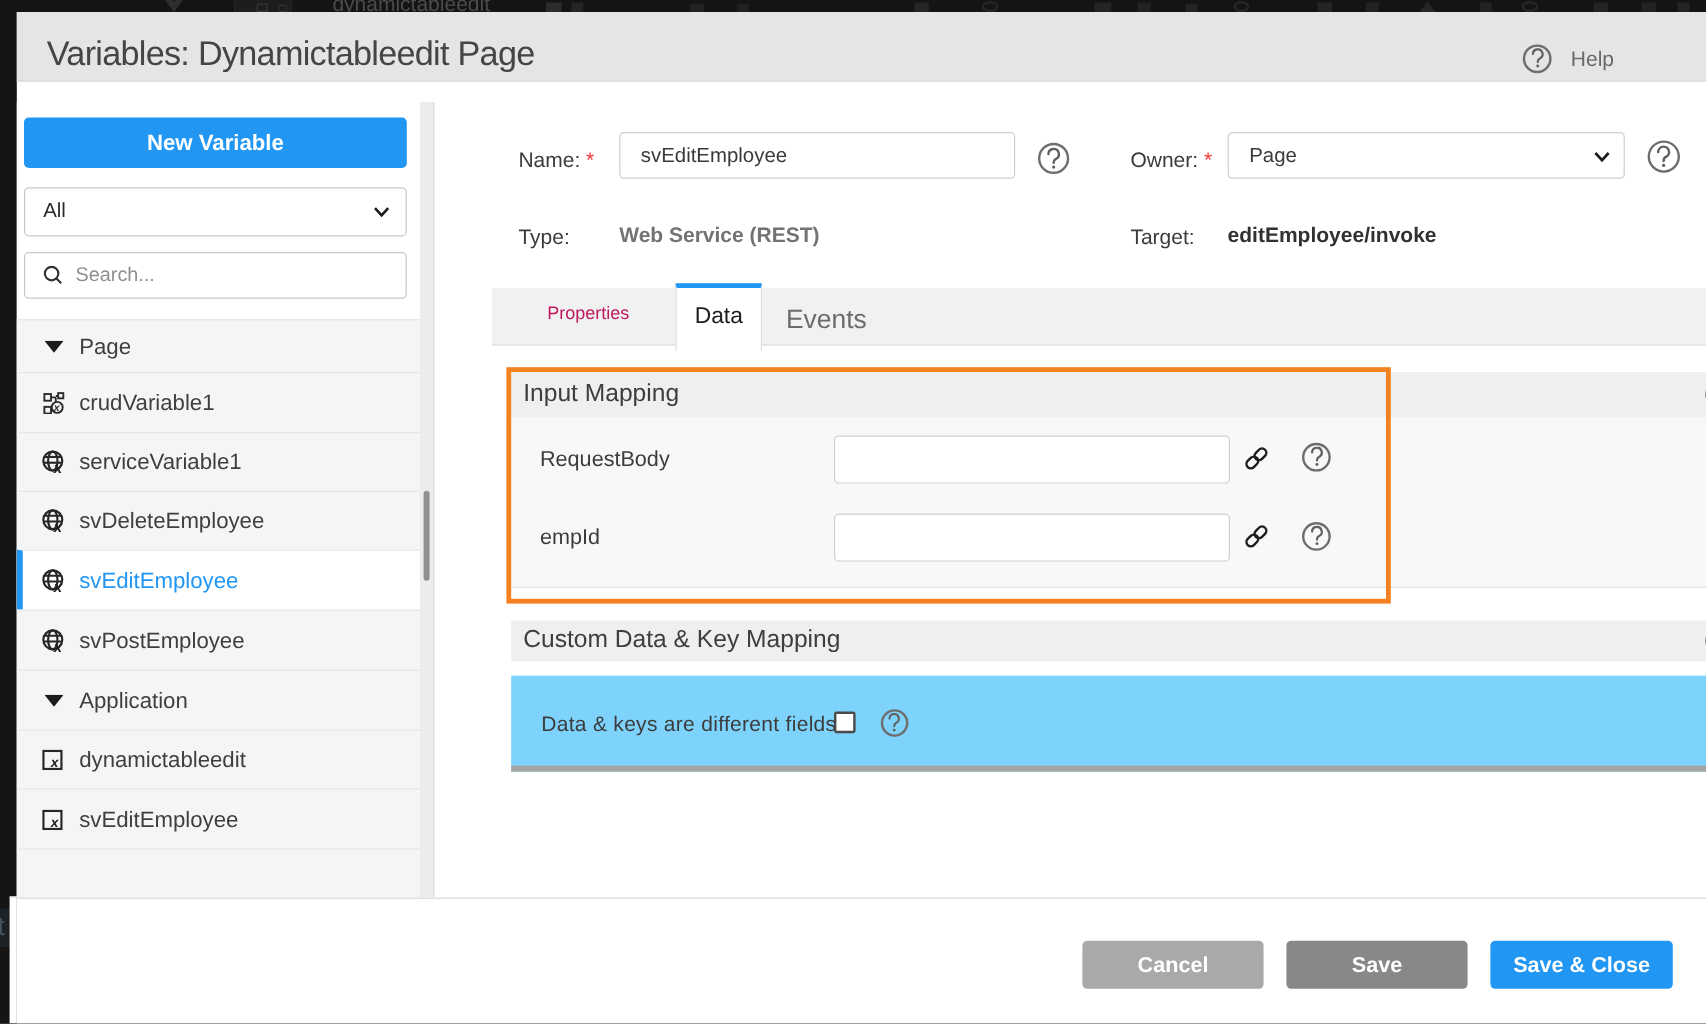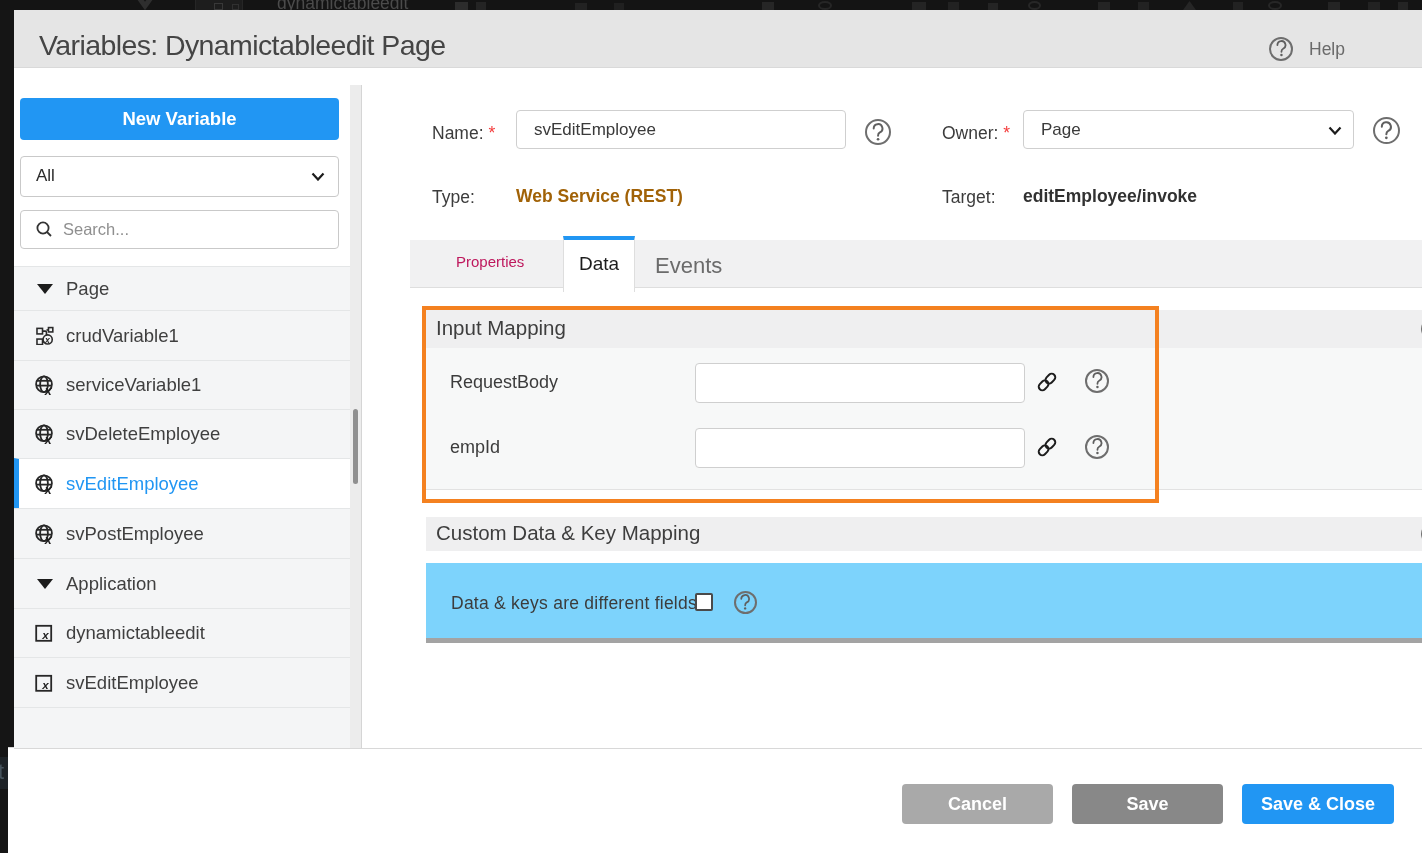--- a/index.html
+++ b/index.html
@@ -196,21 +196,21 @@
         </svg>
     </div>
     <div class="qicon abs" style="left:963px;top:32px;width:27px;height:27px;">
         <svg width="16.7" height="19.4" viewBox="0 0 14 16">
           <path d="M3.2 4.6 A3.8 3.8 0 1 1 8.6 8.1 C7.3 8.7 7 9.4 7 10.9" fill="none" stroke="#5f5f5f" stroke-width="1.7" stroke-linecap="round"></path>
           <circle cx="7" cy="14" r="1.15" fill="#5f5f5f"></circle>
         </svg>
       </div>
 
     <div class="abs" style="left:22px;top:102px;font-size:17.5px;color:#3c3c3c;">Type:</div>
-    <div class="abs" style="left:106px;top:101px;font-size:17.5px;font-weight:bold;color:#a16207;">Web Service (REST)</div>
+    <div class="abs" style="left:106px;top:101px;font-size:17.5px;font-weight:bold;color:#737373;">Web Service (REST)</div>
     <div class="abs" style="left:532px;top:102px;font-size:17.5px;color:#3c3c3c;">Target:</div>
     <div class="abs" style="left:613px;top:101px;font-size:17.5px;font-weight:bold;color:#313131;">editEmployee/invoke</div>
 
     <div class="abs" id="tabs" style="left:0;top:155px;width:1059px;height:48px;background:#f1f1f2;border-bottom:1px solid #dedede;">
       <div class="abs" style="left:46px;top:13px;font-size:15px;color:#be185d;">Properties</div>
       <div class="abs" style="left:245px;top:13px;font-size:22px;color:#6b6b6b;">Events</div>
     </div>
     <div class="abs" style="left:153px;top:151px;width:72px;height:56px;background:#fff;border:1px solid #dedede;border-top:4px solid #2196f3;border-bottom:none;display:flex;justify-content:center;">
       <div style="margin-top:13px;font-size:19px;color:#1d1d1d;">Data</div>
     </div>

